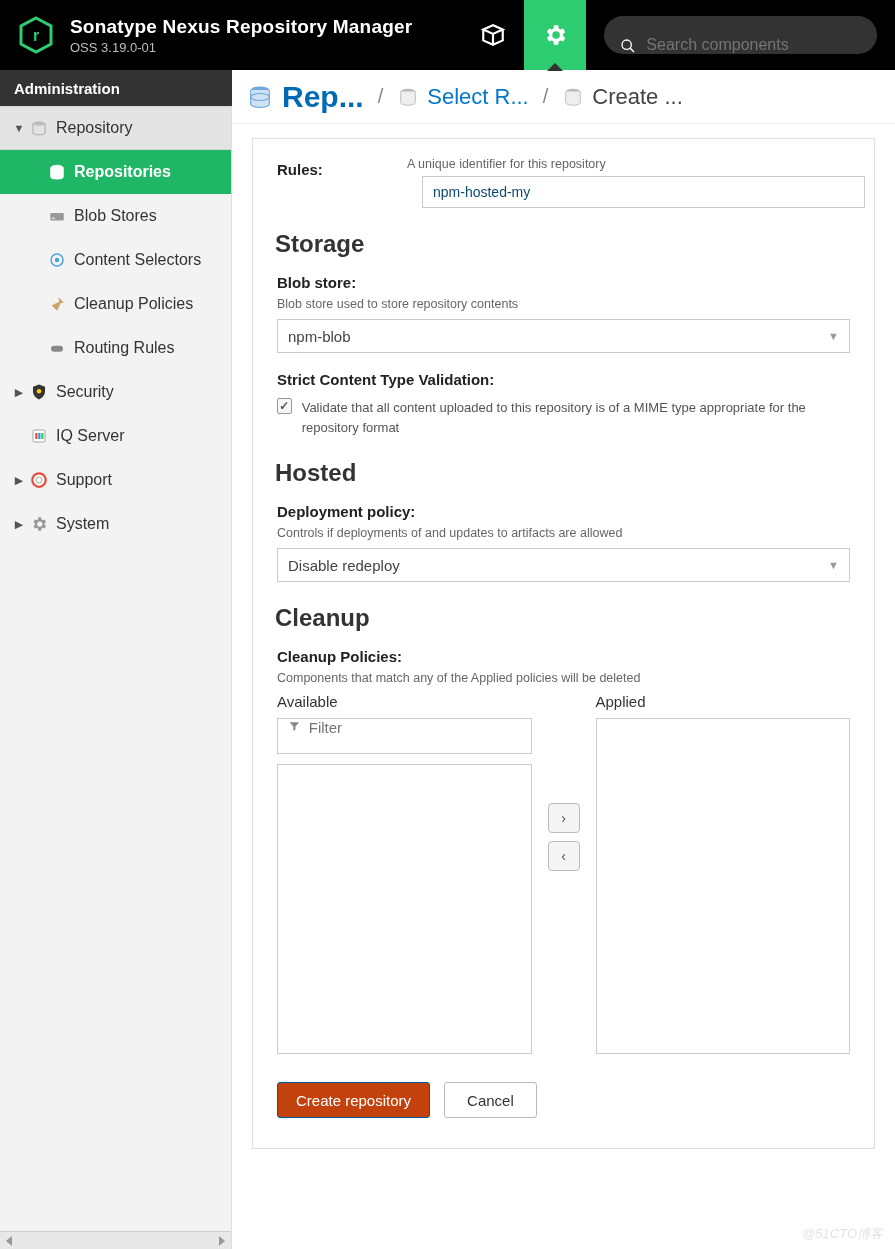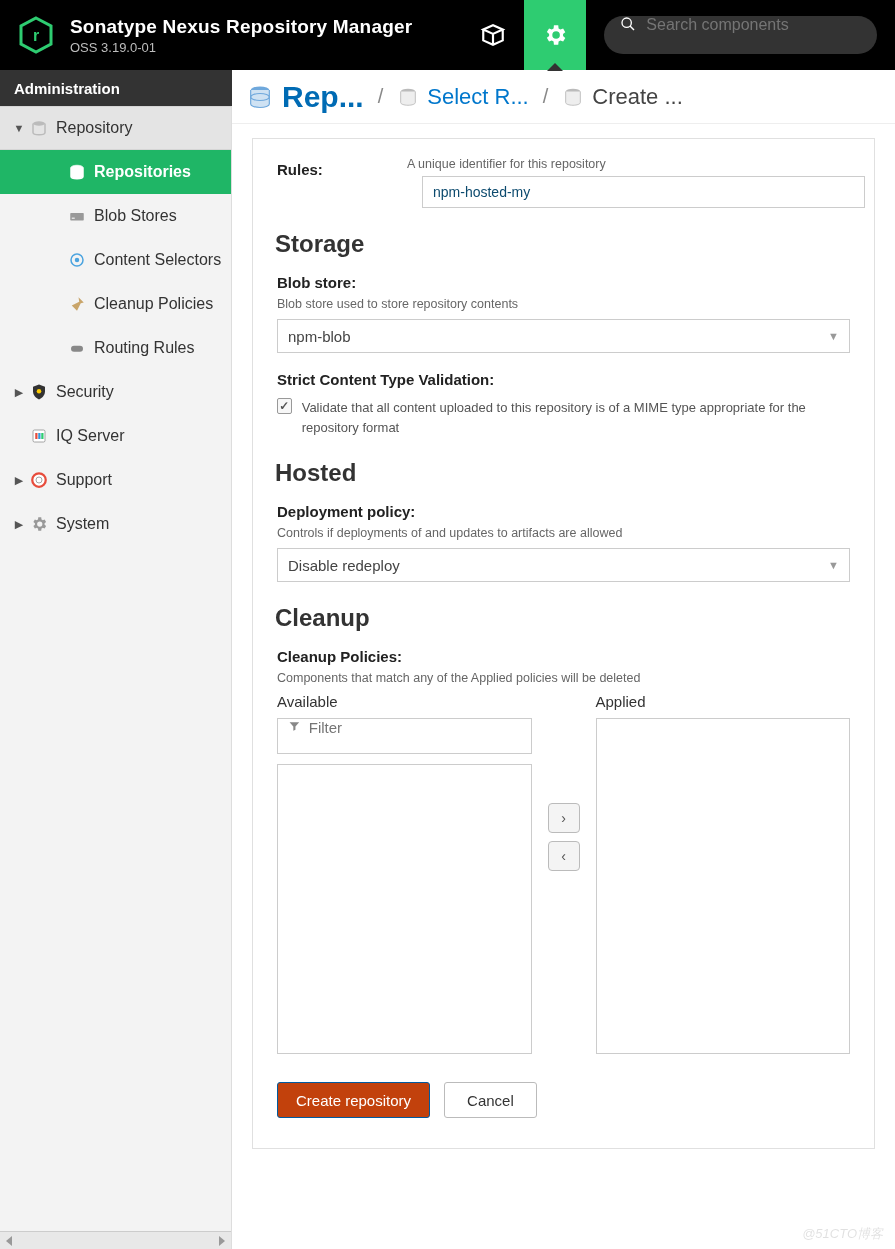--- a/index.html
+++ b/index.html
@@ -9,35 +9,35 @@
   .top-header { height: 70px; background: #000; display: flex; align-items: center; }
   .logo-wrap { width: 48px; height: 48px; margin-left: 12px; display:flex; align-items:center; justify-content:center; }
   .title-wrap { margin-left: 10px; color:#fff; flex:0 0 auto; }
   .title-wrap .p-title { font-size: 19px; font-weight: 600; letter-spacing: .2px; }
   .title-wrap .p-sub { font-size: 13px; color: #bdbdbd; margin-top:2px; }
   .header-spacer { flex: 0 0 50px; }
   .top-icon-btn { width: 62px; height: 70px; display:flex; align-items:center; justify-content:center; cursor:pointer; }
   .top-icon-btn.active { background:#2ecc71; position:relative; }
   .top-icon-btn.active::after { content:""; position:absolute; bottom:-1px; left:50%; transform:translateX(-50%); width:0;height:0; border-left:8px solid transparent; border-right:8px solid transparent; border-bottom:8px solid #333; }
   .search-wrap { flex:1; padding: 0 18px; }
-  .search-inner { background:#333; border-radius: 20px; height:38px; display:flex; align-items:flex-start; padding:0 16px; }
+  .search-inner { background:#333; border-radius: 20px; height:38px; display:flex; align-items:flex-end; padding:0 16px; }
   .search-inner svg { flex:0 0 auto; }
   .search-inner input { background:transparent; border:none; outline:none; color:#aaa; font-size:16px; margin-left:10px; width:100%; }
 
   
   .admin-bar { height:36px; background:#333333; color:#fff; font-weight:700; font-size:15px; padding-left:14px; display:flex; align-items:center; width:232px; }
   .below-header { display:flex; height: calc(1249px - 70px); }
   .sidebar { width:232px; background:#f3f3f3; border-right:1px solid #ddd; display:flex; flex-direction:column;justify-content:center; }
   .sidebar-scroll { flex:1; }
   .nav-item { height:44px; display:flex; align-items:center; font-size:16px; color:#333; cursor:pointer; padding-left:12px; }
   .nav-item.top-level { font-weight:400; }
   .nav-item.top-level.expanded { background:#e4e4e4; border-top:1px solid #d5d5d5; border-bottom:1px solid #d5d5d5; }
   .nav-item .caret { width:14px; display:inline-flex; justify-content:center; font-size:11px; color:#555; margin-right:2px; }
   .nav-item .ic { width:22px; display:inline-flex; justify-content:center; margin-right:6px; }
-  .nav-item.child { padding-left:66px; }
+  .nav-item.child { padding-left:46px; }
   .nav-item.child.active { background:#1fb666; color:#fff; font-weight:600; }
   .nav-item.child.active .ic svg path, .nav-item.child.active .ic svg ellipse { fill:#fff; stroke:#fff; }
   .sidebar-footer { height:18px; background:#e8e8e8; border-top:1px solid #ccc; position:relative; }
   .sidebar-footer::before, .sidebar-footer::after { content:""; position:absolute; top:4px; width:0;height:0; border-top:5px solid transparent; border-bottom:5px solid transparent; }
   .sidebar-footer::before { left:6px; border-right:6px solid #999; }
   .sidebar-footer::after { right:6px; border-left:6px solid #999; }
 
   
   .main { flex:1; background:#fff; display:flex; flex-direction:column; overflow:hidden;}
   .breadcrumb { height:54px; display:flex; align-items:center; padding:8px 14px; gap:14px; border-bottom:1px solid #eee; }

